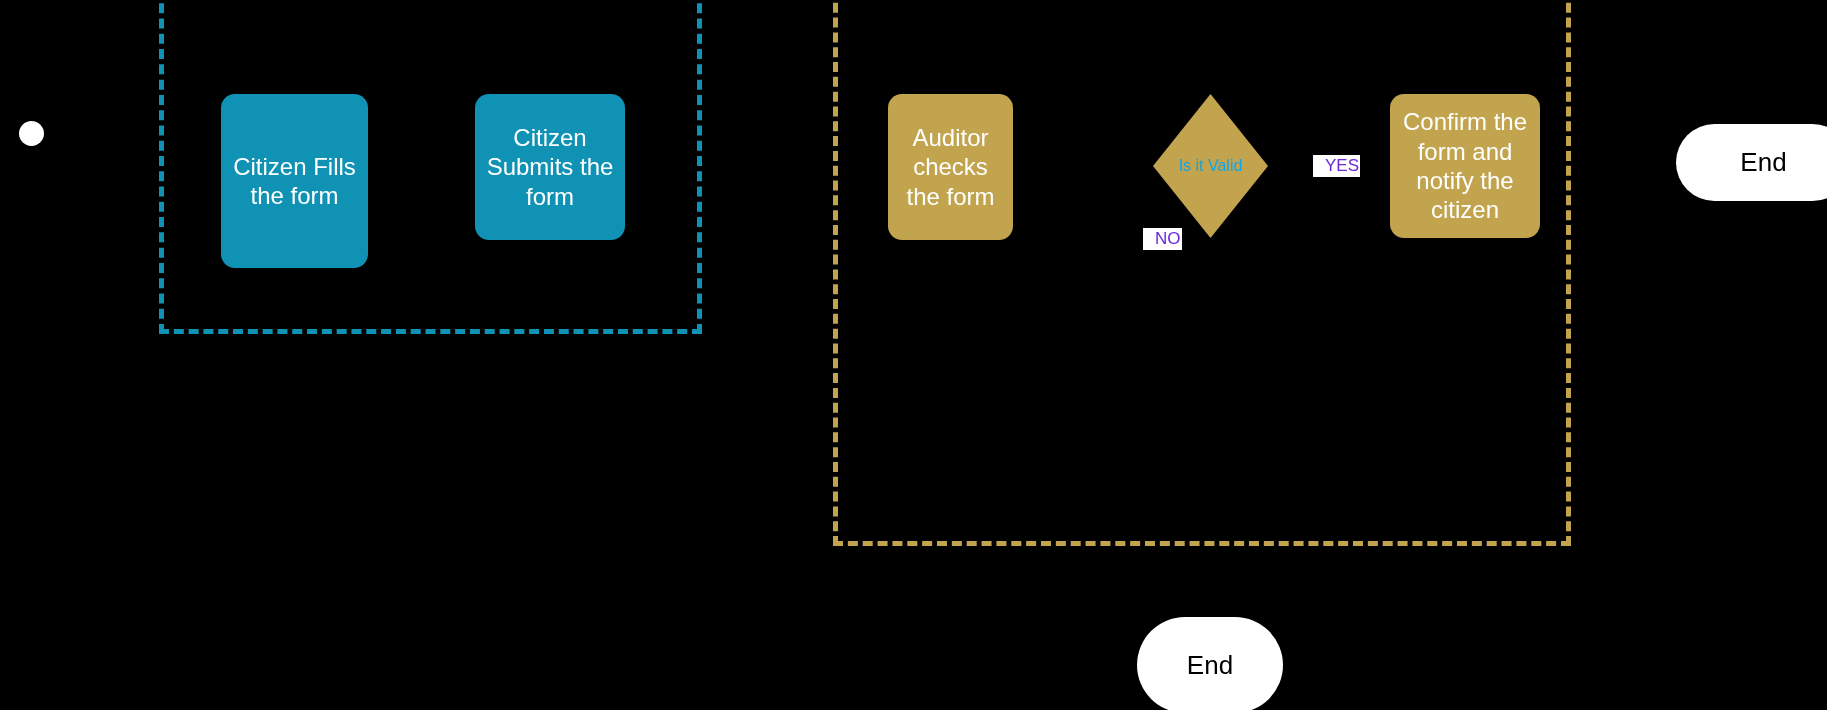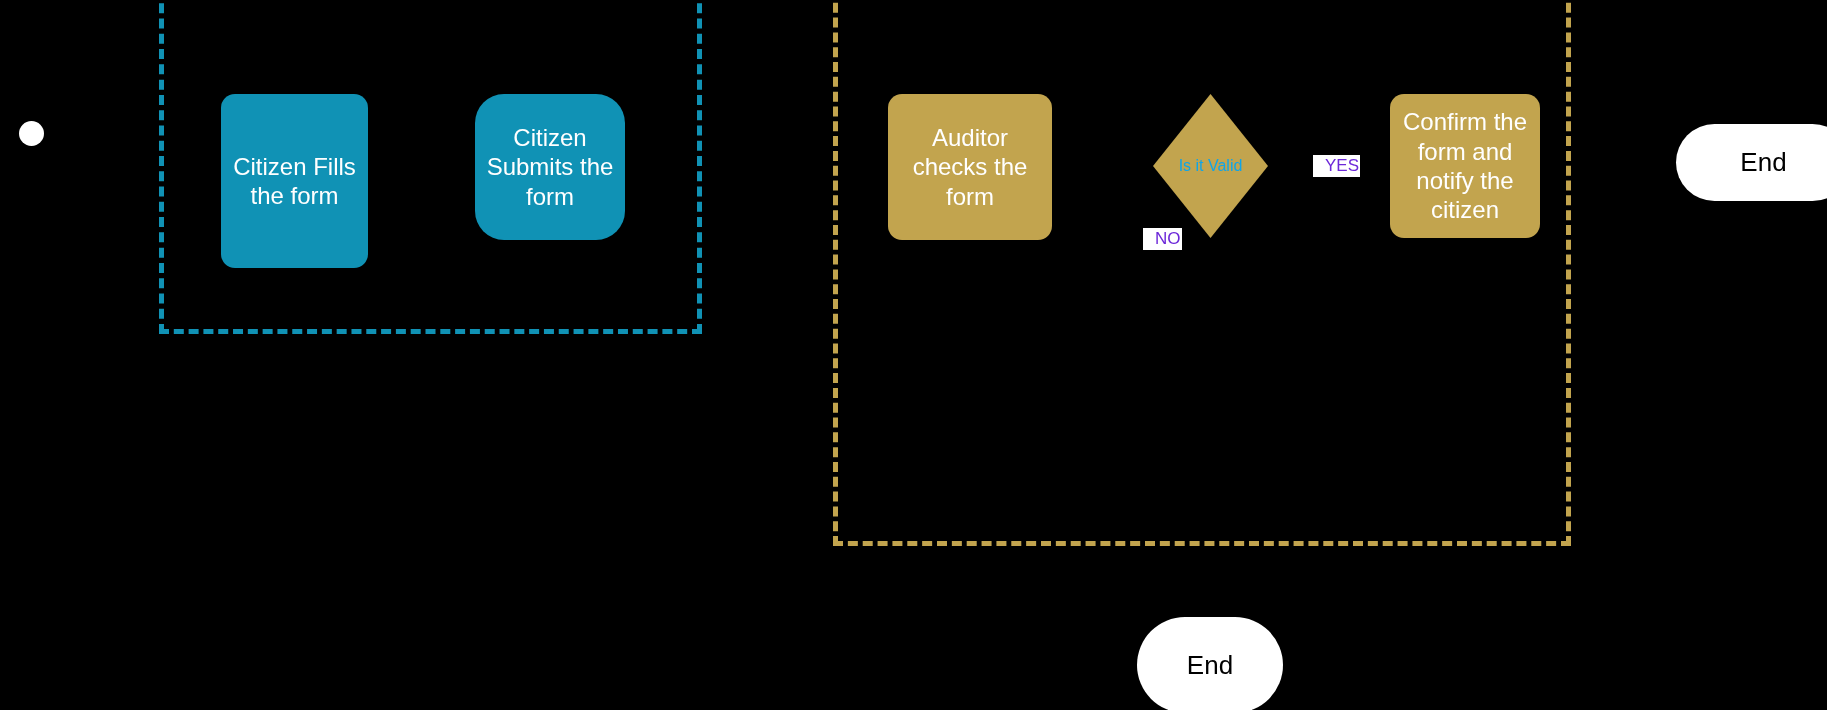--- a/index.html
+++ b/index.html
@@ -54,22 +54,22 @@
     color: #ffffff;
     font-size: 24px;
     line-height: 1.22;
     padding: 4px 10px;
     white-space: pre-line;
   }
   .box-blue { background: #1092b5; }
   .box-gold { background: #c2a44e; }
 
   .box-fill      { left: 221px;  top: 94px;  width: 147px; height: 174px; }
-  .box-submit    { left: 475px;  top: 94px;  width: 150px; height: 146px; border-radius: 29px; }
-  .box-auditor   { left: 888px;  top: 94px;  width: 164px; height: 146px; }
+  .box-submit    { left: 475px;  top: 94px;  width: 150px; height: 146px; }
+  .box-auditor   { left: 888px;  top: 94px;  width: 125px; height: 146px; }
   .box-confirm   { left: 1390px; top: 94px;  width: 150px; height: 144px; }
   .box-reject    { left: 1136px; top: 325px; width: 148px; height: 146px; }
 
   
   .node-diamond {
     position: absolute;
     left: 1153px;
     top: 94px;
     width: 115px;
     height: 144px;

